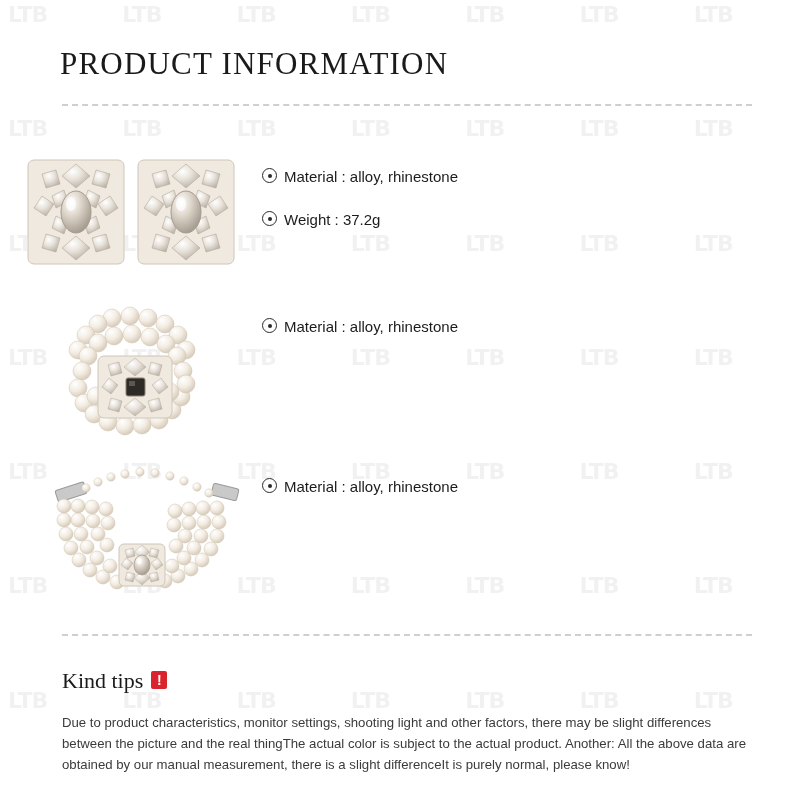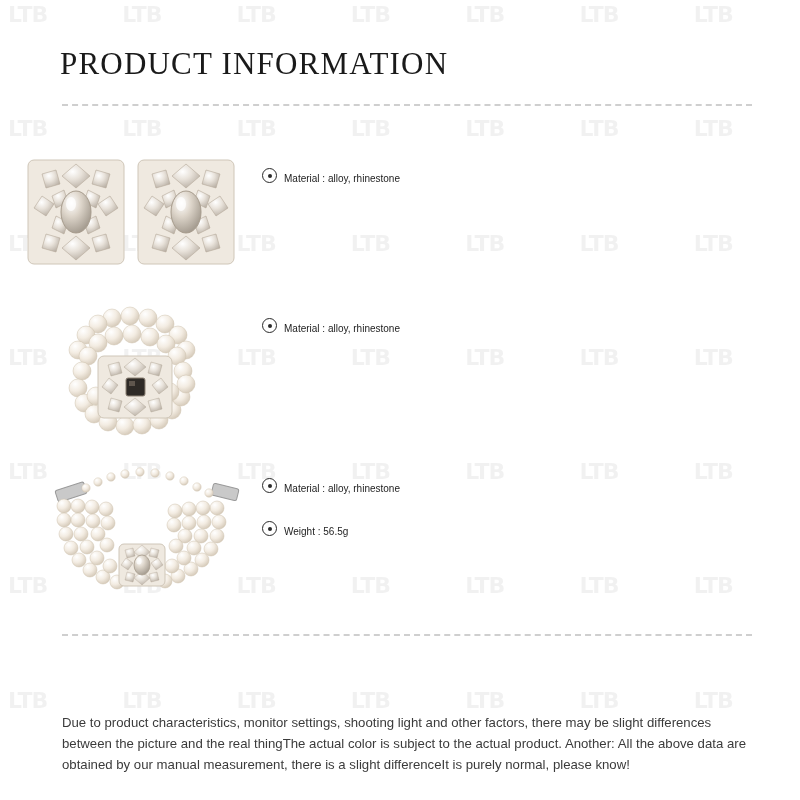--- a/index.html
+++ b/index.html
@@ -80,21 +80,21 @@
     width: 230px;
     height: 100%;
   }
 
   .specs {
     position: absolute;
     left: 262px;
     top: 18px;
   }
   .spec-line {
-    font-size: 10px;
+    font-size: 15px;
     line-height: 1;
     margin-bottom: 27px;
     color: #1c1c1c;
     white-space: nowrap;
   }
   .bullet {
     display: inline-block;
     width: 13px;
     height: 13px;
     border: 1.5px solid #2a2a2a;
@@ -270,20 +270,21 @@
             <polygon points="24,68 36,74 40,62 28,56"></polygon>
             <polygon points="72,68 60,74 56,62 68,56"></polygon>
           </g>
           <ellipse cx="48" cy="52" rx="15" ry="21" fill="url(#centerStone)" stroke="#a79c8d" stroke-width="1"></ellipse>
           <ellipse cx="43" cy="44" rx="5" ry="7" fill="#ffffff" opacity="0.72"></ellipse>
         </g>
       </svg>
     </div>
     <div class="specs">
       <div class="spec-line"><span class="bullet"></span><span>Material : alloy, rhinestone</span></div>
+      <div class="spec-line"><span class="bullet"></span><span>Weight : 37.2g</span></div>
     </div>
   </div>
 
   <div class="row row-2">
     <div class="photo">
       <svg width="230" height="140" viewBox="0 0 230 140">
         <g>
 
           <g fill="url(#pearlG)" stroke="#cfc2ae" stroke-width="0.5">
 
@@ -425,22 +426,24 @@
             <polygon points="40,36 32,38 30,30 38,28"></polygon>
             <polygon points="23,41 31,34 23,27 15,34"></polygon>
           </g>
           <ellipse cx="23" cy="21" rx="8" ry="10" fill="url(#centerStone)" stroke="#a79c8d" stroke-width="0.8"></ellipse>
           <ellipse cx="20" cy="17" rx="2.6" ry="3.6" fill="#ffffff" opacity="0.7"></ellipse>
         </g>
       </svg>
     </div>
     <div class="specs">
       <div class="spec-line"><span class="bullet"></span><span>Material : alloy, rhinestone</span></div>
-      <div class="spec-line"><span class="bullet"></span><span>Weight : 56.5g</span></div>
     </div>
   </div>
 
   <div class="dashed-rule rule-bottom"></div>
 
+  <div class="tips-title">
+    <span>Kind tips</span><span class="tips-badge">!</span>
+  </div>
 
   <div class="tips-body">Due to product characteristics, monitor settings, shooting light and other factors, there may be slight differences between the picture and the real thingThe actual color is subject to the actual product. Another: All the above data are obtained by our manual measurement, there is a slight differenceIt is purely normal, please know!</div>
 
 </div>
 
 </body></html>

